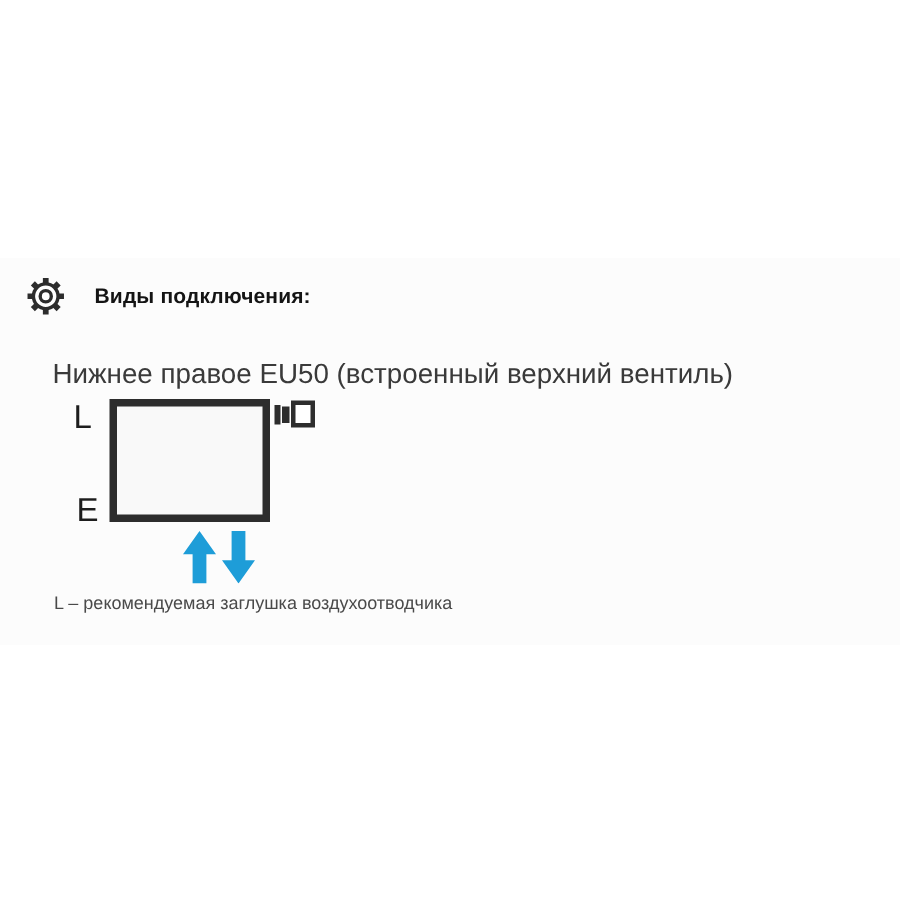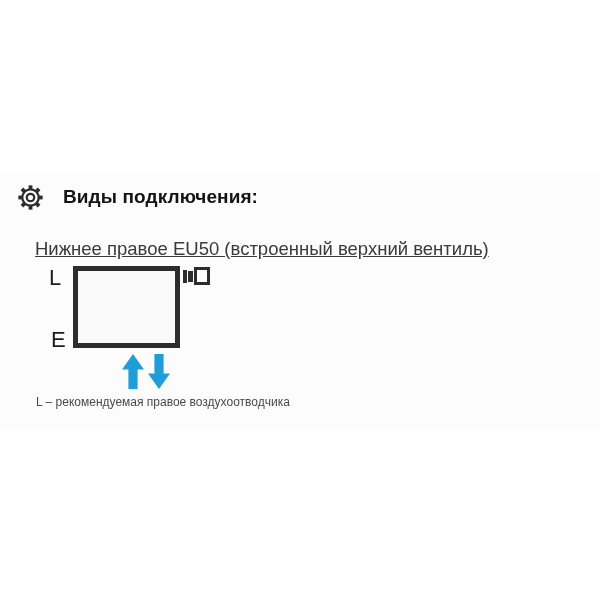--- a/index.html
+++ b/index.html
@@ -31,35 +31,34 @@
     height: 28px;
   }
   .gear-wrap {
     width: 27px; height: 27px;
     display: inline-flex;
     align-items: center;
     justify-content: center;
   }
   .section-title {
     margin-left: 19px;
-    font-size: 19px;
+    font-size: 14px;
     font-weight: bold;
     color: #141414;
     letter-spacing: 0.1px;
     white-space: nowrap;
   }
   
   .connection-title {
     position: absolute;
     left: 35px; top: 238px;
     font-size: 18.5px;
     font-weight: 400;
     color: #3a3a3a;
     white-space: nowrap;
-    text-decoration: underline;
   }
   
   .diagram-label {
     position: absolute;
     font-size: 22px;
     color: #1d1d1d;
     line-height: 1;
   }
   .label-l { left: 49px; top: 267px; }
   .label-e { left: 51px; top: 329px; }
@@ -142,16 +141,16 @@
 
     <svg class="arrow arrow-up" viewBox="0 0 22 35">
       <polygon points="11,0 22,15.5 15.6,15.5 15.6,35 6.4,35 6.4,15.5 0,15.5" fill="#1e9dd8"></polygon>
     </svg>
     <svg class="arrow arrow-down" viewBox="0 0 22 35">
       <polygon points="11,35 0,19.5 6.4,19.5 6.4,0 15.6,0 15.6,19.5 22,19.5" fill="#1e9dd8"></polygon>
     </svg>
   </div>
 
   <div class="legend">
-    <div>L – рекомендуемая правое воздухоотводчика</div>
+    <div>L – рекомендуемая заглушка воздухоотводчика</div>
   </div>
 
 </div>
 
 </body></html>

